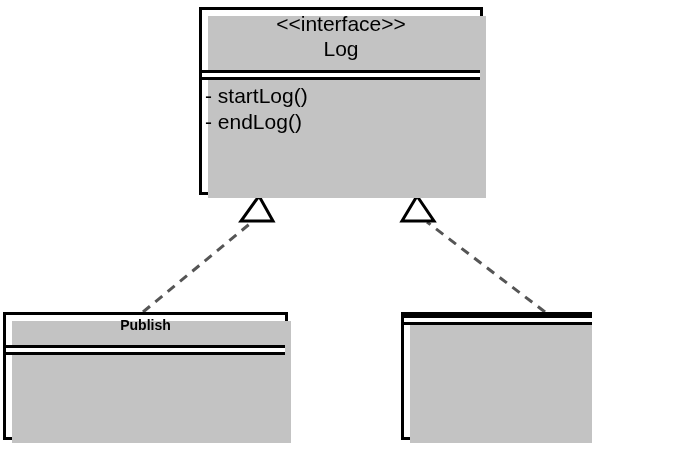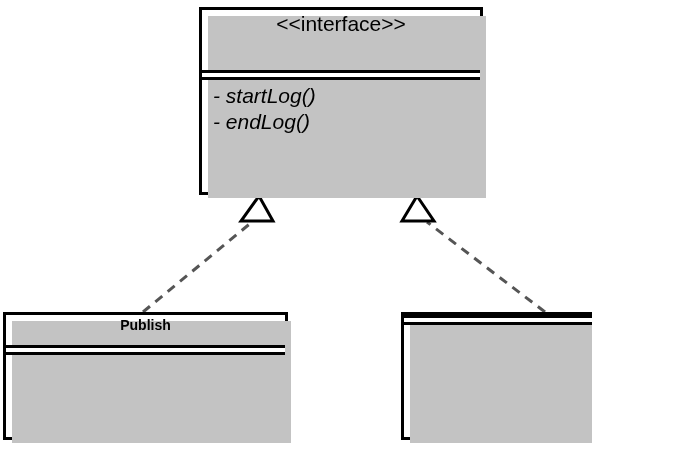--- a/index.html
+++ b/index.html
@@ -65,22 +65,21 @@
     width: 100%;
     height: 10px;
     border-top: 3px solid #000000;
     border-bottom: 3px solid #000000;
     background: #ffffff;
   }
 
   .uml-members {
     box-sizing: border-box;
     width: 100%;
-    padding: 3px 0 0 11px;
-    font-style: italic;
+    padding: 3px 0 0 3px;
   }
   .uml-member {
     display: block;
     line-height: 1.26;
     white-space: nowrap;
     color: #000000;
   }
 
   
   #box-log {
@@ -135,20 +134,21 @@
 
     <g>
       <line x1="545" y1="312" x2="427" y2="222" stroke="#555555" stroke-width="3" stroke-dasharray="9,7"></line>
       <polygon points="417,196 402,221 434,221" fill="#ffffff" stroke="#000000" stroke-width="3" stroke-linejoin="miter"></polygon>
     </g>
   </svg>
 
   <div id="box-log" class="uml-box">
     <div class="uml-header">
       <span class="stereotype">&lt;&lt;interface&gt;&gt;</span>
+      <span class="cls-name">Log</span>
     </div>
     <div class="uml-divider"></div>
     <div class="uml-members">
       <span class="uml-member">- startLog()</span>
       <span class="uml-member">- endLog()</span>
     </div>
   </div>
 
   <div id="box-publish" class="uml-box leaf-box">
     <div class="uml-header">

